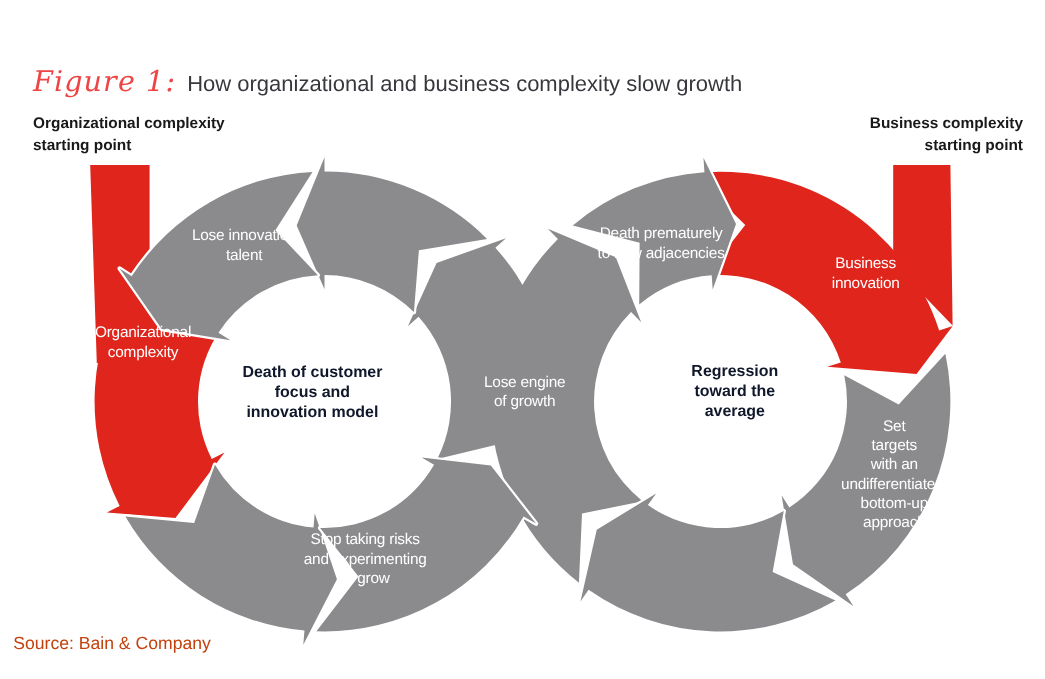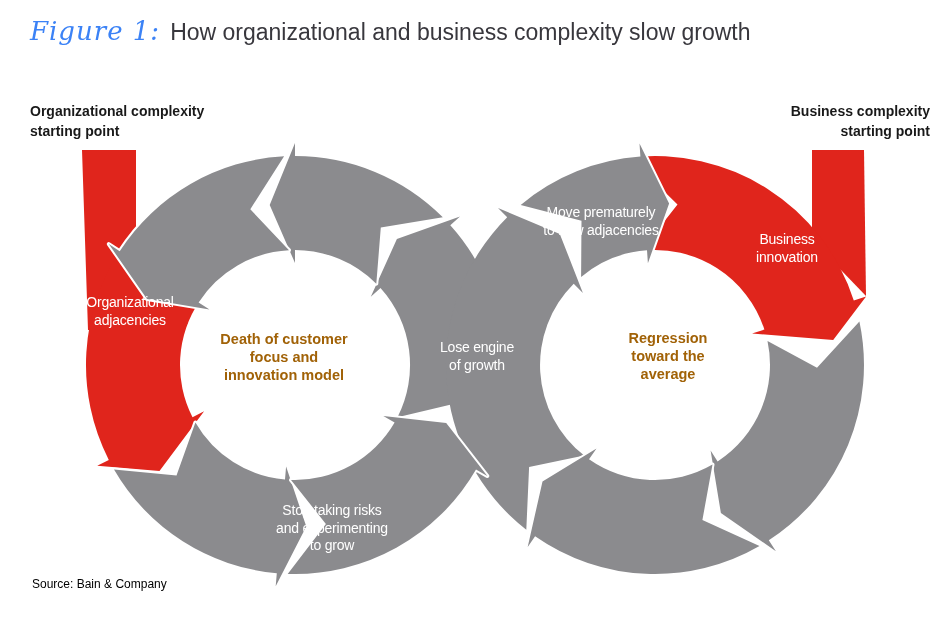--- a/index.html
+++ b/index.html
@@ -1,38 +1,38 @@
 <!DOCTYPE html>
 <html><head>
 <meta charset="utf-8">
 <style>
   html,body{margin:0;padding:0;background:#ffffff;}
   .stage{position:relative;width:950px;height:617px;overflow:hidden;
          font-family:"Liberation Sans",sans-serif;background:#fff;}
   .title-row{position:absolute;left:30px;top:16px;display:flex;align-items:baseline;gap:10px;}
   .fig-label{font-family:"DejaVu Serif",serif;font-style:italic;font-size:26px;letter-spacing:1px;}
-  .fig-title{font-size:23px;color:#38373d;}
+  .fig-title{font-size:20px;color:#38373d;}
   .start-label{position:absolute;top:101px;font-weight:bold;font-size:14px;line-height:20px;
                color:#191919;white-space:pre-line;}
   .start-left{left:30px;}
   .start-right{right:20px;text-align:right;}
   #diagram{position:absolute;left:0;top:0;}
   .seg-label{position:absolute;transform:translate(-50%,-50%);color:#ffffff;font-size:14px;
              line-height:17.5px;text-align:center;white-space:pre-line;letter-spacing:-0.2px;}
-  .center-label{position:absolute;transform:translate(-50%,-50%);color:#a16207;font-weight:bold;
+  .center-label{position:absolute;transform:translate(-50%,-50%);color:#0f172a;font-weight:bold;
                 font-size:14.5px;line-height:18px;text-align:center;white-space:pre-line;}
-  .source{position:absolute;left:32px;top:577px;font-size:12px;color:#000000;}
+  .source{position:absolute;left:12px;top:577px;font-size:16px;color:#c2410c;}
 </style>
 </head>
 <body>
 
 <div class="stage">
 
   <div class="title-row">
-    <span class="fig-label" style="color: #3b82f6;">Figure 1:</span>
+    <span class="fig-label" style="color: #ef4444; margin-top: 44px;">Figure 1:</span>
     <span class="fig-title">How organizational and business complexity slow growth</span>
   </div>
 
   <div class="start-label start-left">Organizational complexity
 starting point</div>
   <div class="start-label start-right">Business complexity
 starting point</div>
 
   <svg id="diagram" width="950" height="617" viewBox="0 0 950 617">
       <path d="M82 150L136 150L136 287L188 324L88 330Z" fill="#e0251c"></path>
@@ -43,34 +43,42 @@
       <path d="M526.3 529.7A209 209 0 0 1 507.2 217.2L498.0 208.0L559.8 233.9L582.9 292.9L573.7 283.7A115 115 0 0 0 584.2 455.6L529.1 466.9Z" fill="#8b8b8e"></path>
       <path d="M442.8 217.2A209 209 0 0 0 295.0 156.0L295.0 143.0L269.7 205.0L295.0 263.0L295.0 250.0A115 115 0 0 1 376.3 283.7L380.8 227.6Z" fill="#8b8b8e" stroke="#ffffff" stroke-width="4" stroke-linejoin="round" paint-order="stroke"></path>
       <path d="M284.1 156.3A209 209 0 0 0 119.7 251.2L108.8 244.1L147.0 299.1L209.5 309.4L198.6 302.4A115 115 0 0 1 289.0 250.2L250.3 209.3Z" fill="#8b8b8e" stroke="#ffffff" stroke-width="4" stroke-linejoin="round" paint-order="stroke"></path>
       <path d="M114.0 469.5A209 209 0 0 0 276.8 573.2L275.7 586.2L306.3 526.6L286.1 466.6L285.0 479.6A115 115 0 0 1 195.4 422.5L176.5 475.5Z" fill="#8b8b8e" stroke="#ffffff" stroke-width="4" stroke-linejoin="round" paint-order="stroke"></path>
       <path d="M287.7 573.9A209 209 0 0 0 476.0 469.5L487.3 476.0L446.2 423.1L383.3 416.0L394.6 422.5A115 115 0 0 1 291.0 479.9L325.9 524.0Z" fill="#8b8b8e" stroke="#ffffff" stroke-width="4" stroke-linejoin="round" paint-order="stroke"></path>
       <path d="M520.7 204.9A209 209 0 0 1 640.4 156.5L639.5 143.5L669.1 203.6L647.9 263.2L647.0 250.3A115 115 0 0 0 581.1 276.9L581.5 220.7Z" fill="#8b8b8e" stroke="#ffffff" stroke-width="4" stroke-linejoin="round" paint-order="stroke"></path>
       <path d="M859.4 321.5A209 209 0 0 1 768.8 540.3L775.9 551.2L720.9 513.0L710.6 450.5L717.6 461.4A115 115 0 0 0 767.5 341.1L817.0 367.8Z" fill="#8b8b8e" stroke="#ffffff" stroke-width="4" stroke-linejoin="round" paint-order="stroke"></path>
       <path d="M759.5 546.0A209 209 0 0 1 535.1 536.2L527.7 546.9L542.5 481.5L596.5 448.6L589.0 459.2A115 115 0 0 0 712.5 464.6L702.4 519.9Z" fill="#8b8b8e" stroke="#ffffff" stroke-width="4" stroke-linejoin="round" paint-order="stroke"></path>
     </svg>
 
+  <div class="seg-label" style="left:222px;top:223px">Lose innovation
+talent</div>
   <div class="seg-label" style="left:130px;top:311px">Organizational
-adjacencies</div>
-  <div class="seg-label" style="left:332px;top:528px">Stop taking risks
+complexity</div>
+  <div class="seg-label" style="left:332px;top:508px">Stop taking risks
 and experimenting
 to grow</div>
   <div class="center-label" style="left:284px;top:357px">Death of customer
 focus and
 innovation model</div>
 
   <div class="seg-label" style="left:477px;top:356px">Lose engine
 of growth</div>
 
-  <div class="seg-label" style="left:601px;top:221px">Move prematurely
+  <div class="seg-label" style="left:601px;top:221px">Death prematurely
 to new adjacencies</div>
   <div class="seg-label" style="left:787px;top:248px">Business
 innovation</div>
+  <div class="seg-label" style="left:813px;top:431px">Set
+targets
+with an
+undifferentiated,
+bottom-up
+approach</div>
   <div class="center-label" style="left:668px;top:356px">Regression
 toward the
 average</div>
 
   <div class="source">Source: Bain &amp; Company</div>
 </div>
 
 </body></html>

